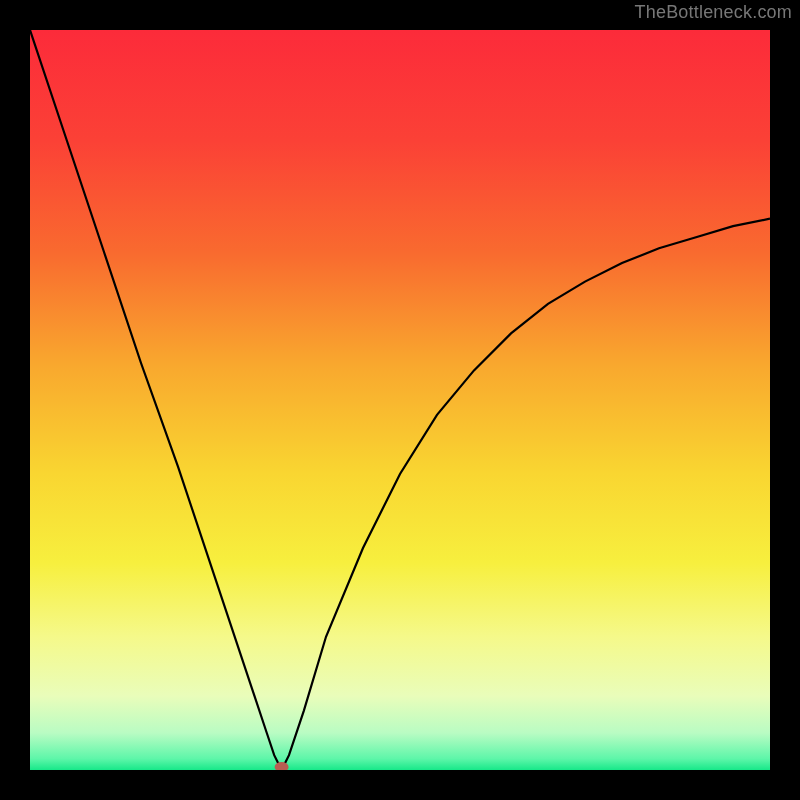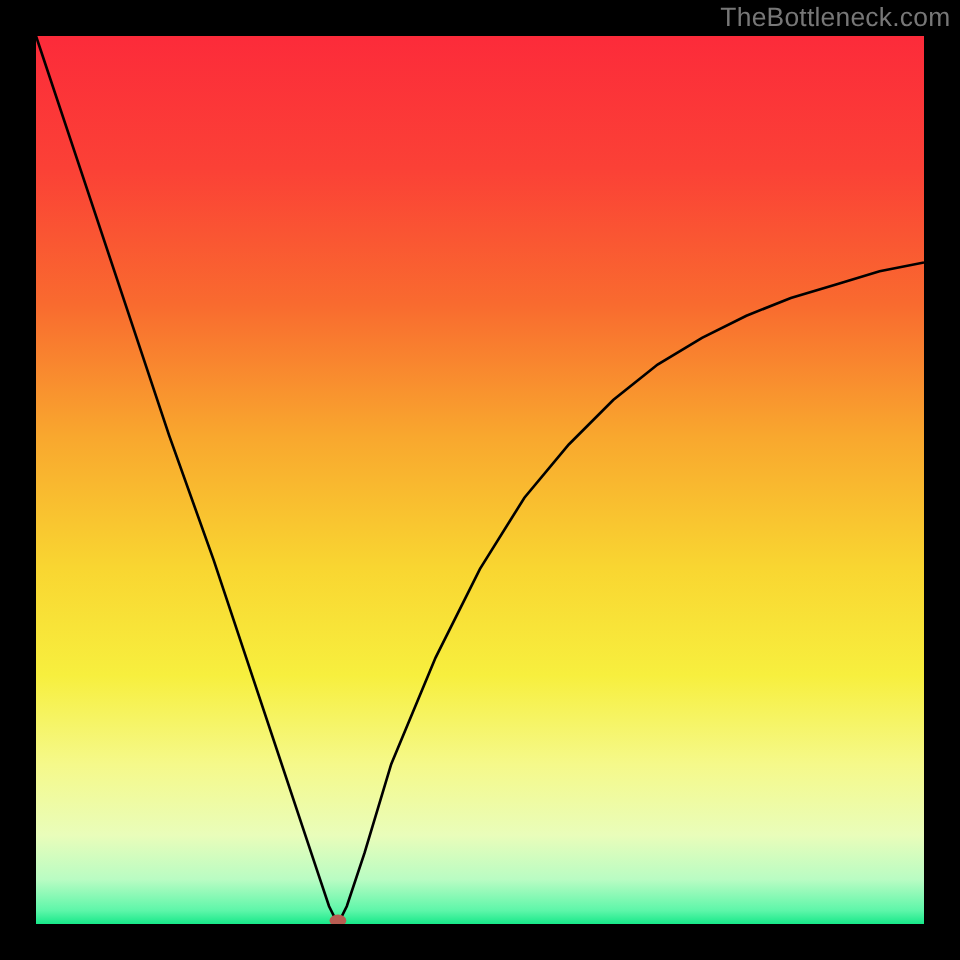--- a/index.html
+++ b/index.html
@@ -32,21 +32,21 @@
   }
   .curve {
     position: absolute;
     inset: 0;
   }
   .watermark {
     position: absolute;
     top: 2px;
     right: 8px;
     font-family: Arial, Helvetica, sans-serif;
-    font-size: 22px;
+    font-size: 18px;
     color: #777;
     letter-spacing: 0.2px;
     user-select: none;
   }
 </style>
 </head>
 <body>
 
 <div class="frame">
 

